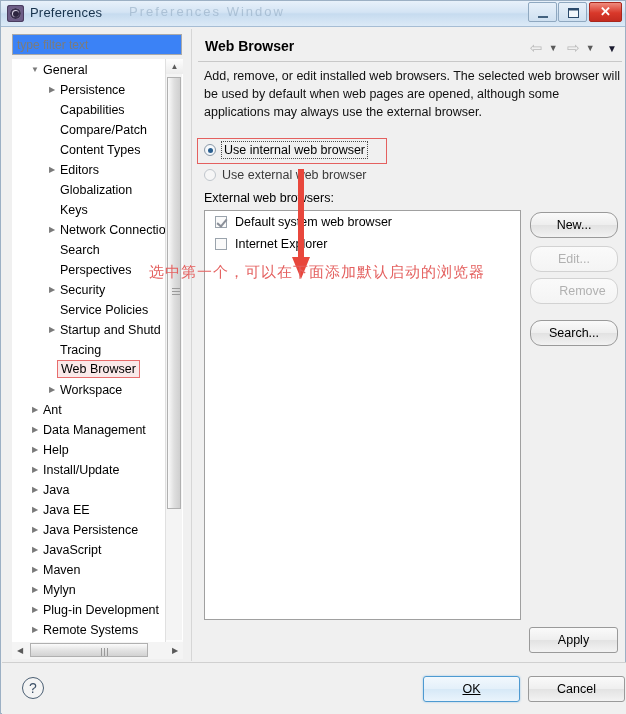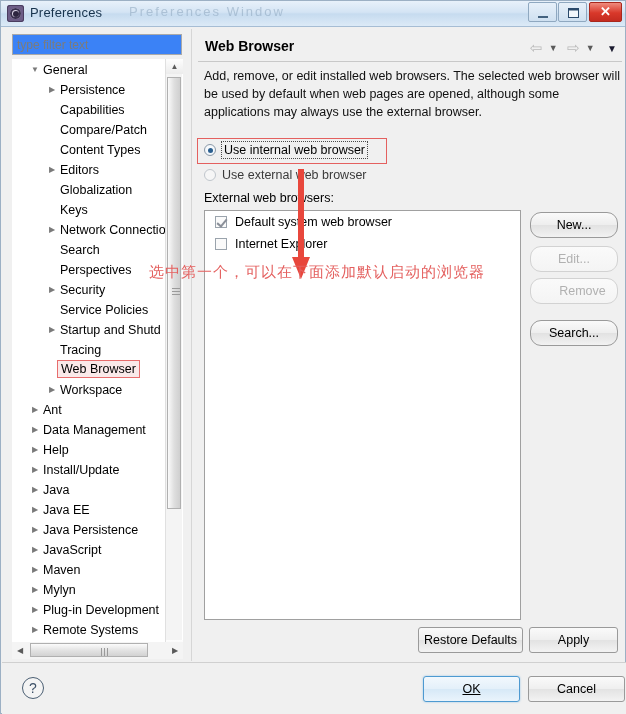--- a/index.html
+++ b/index.html
@@ -579,21 +579,20 @@
   <div id="listbox">
       <div class="list-row"><span class="chk checked"></span><span>Default system web browser</span></div>
       <div class="list-row"><span class="chk"></span><span>Internet Explorer</span></div>
     </div>
 
   <div class="sbtn" id="btn-new">New...</div>
   <div class="sbtn disabled" id="btn-edit">Edit...</div>
   <div class="sbtn disabled" id="btn-remove">Remove</div>
   <div class="sbtn" id="btn-search">Search...</div>
 
-  <div id="btn-restore">Restore Defaults</div>
   <div id="btn-apply">Apply</div>
 
   <div id="bottom-rule"></div>
   <div id="bottom-bar"></div>
   <div id="help-icon">?</div>
   <div id="btn-ok">OK</div>
   <div id="btn-cancel">Cancel</div>
 
   <div id="anno-radio-box"></div>
   <svg id="anno-arrow" viewBox="0 0 22 112">

